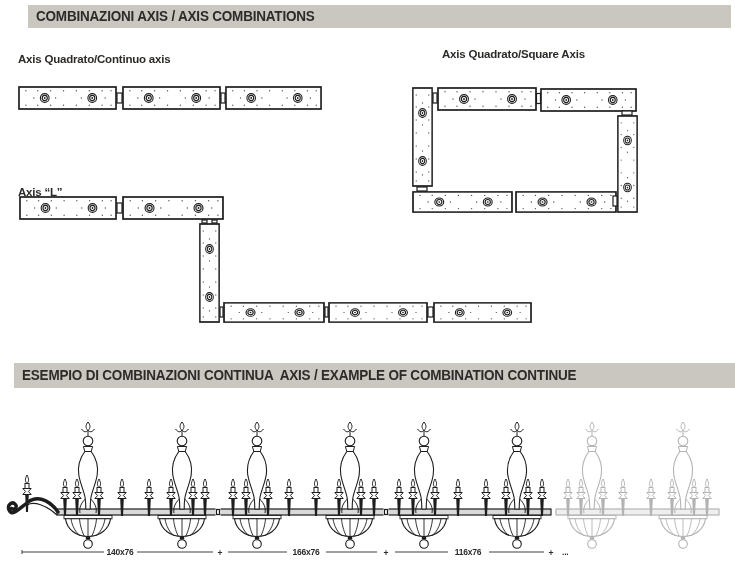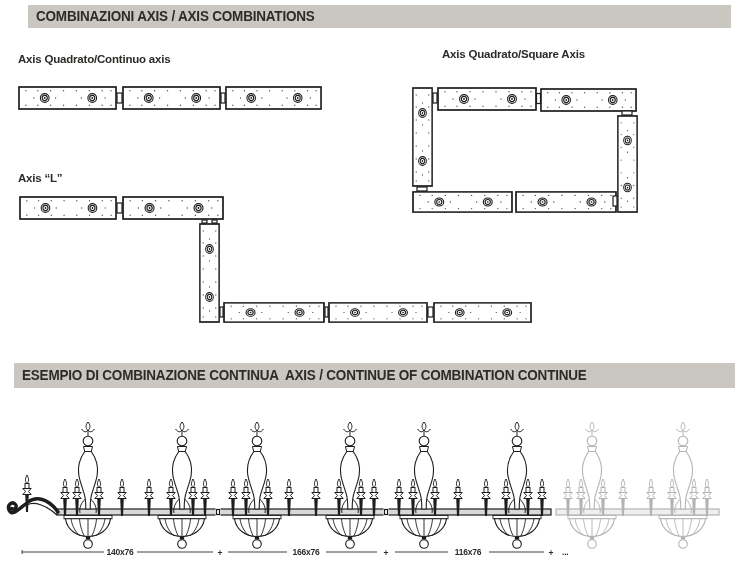--- a/index.html
+++ b/index.html
@@ -8,41 +8,41 @@
   .hdr{position:absolute;background:var(--header-bg);color:var(--header-text);
        font-weight:bold;font-size:13.5px;letter-spacing:-0.2px;
        display:flex;align-items:center;}
   .hdr span{padding-left:8px;white-space:pre;transform:scaleY(1.04);}
   #hdr1{left:18px;top:5px;width:703px;height:23px;margin-left:10px;}
   #hdr2{left:14px;top:363px;width:721px;height:25px;}
   .seclabel{position:absolute;color:var(--header-text);font-weight:bold;
             font-size:11.5px;letter-spacing:-0.2px;white-space:pre;}
   #lbl-continuo{left:18px;top:53px;}
   #lbl-square{left:412px;top:48px;margin-left:30px;}
-  #lbl-l{left:18px;top:172px;}
+  #lbl-l{left:18px;top:186px;}
   svg{position:absolute;left:0;display:block;}
   #draw-top{top:0;}
   #draw-example{top:395px;}
   .ink-black{color:var(--line-black);}
   .ink-gray{color:var(--line-gray);}
   .conn{fill:#fff;stroke:currentColor;stroke-width:1.2px;}
   .dimtxt{font-family:"Liberation Sans",sans-serif;font-weight:bold;font-size:8.5px;
           fill:var(--dim-text);letter-spacing:-0.2px;}
   .dimline{stroke:var(--dim-text);stroke-width:0.9px;}
 </style>
 </head>
 <body>
 
 <div id="page">
 
   <div id="hdr1" class="hdr">
     <span>COMBINAZIONI AXIS / AXIS COMBINATIONS</span>
   </div>
   <div id="hdr2" class="hdr">
-    <span>ESEMPIO DI COMBINAZIONE CONTINUA  AXIS / CONTINUE OF COMBINATION CONTINUE</span>
+    <span>ESEMPIO DI COMBINAZIONI CONTINUA  AXIS / EXAMPLE OF COMBINATION CONTINUE</span>
   </div>
 
   <div id="lbl-continuo" class="seclabel">Axis Quadrato/Continuo axis</div>
   <div id="lbl-square" class="seclabel">Axis Quadrato/Square Axis</div>
   <div id="lbl-l" class="seclabel">Axis “L”</div>
 
   <svg id="draw-top" width="735" height="350" viewBox="0 0 735 350">
     <defs>
       <symbol id="bar-h" viewBox="0 0 100 24" preserveAspectRatio="none">
         <rect x="1" y="1" width="98" height="22" fill="#fff" stroke="currentColor" stroke-width="1.7"></rect>

